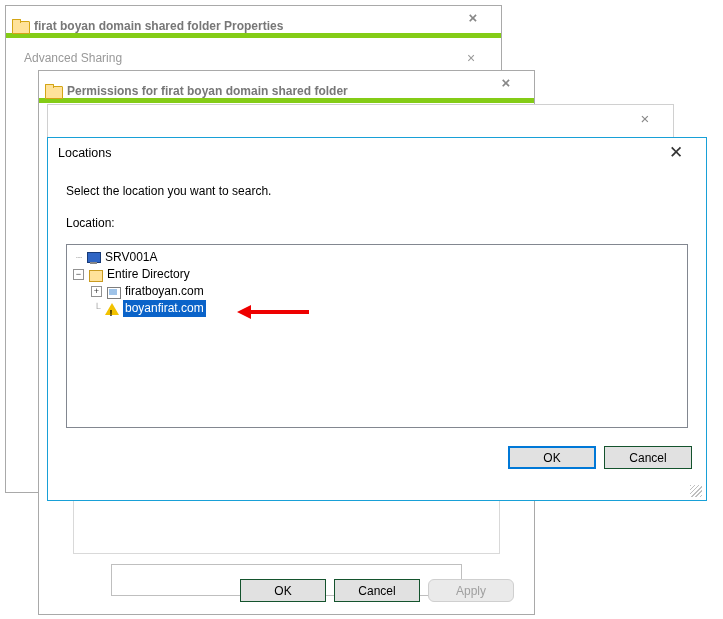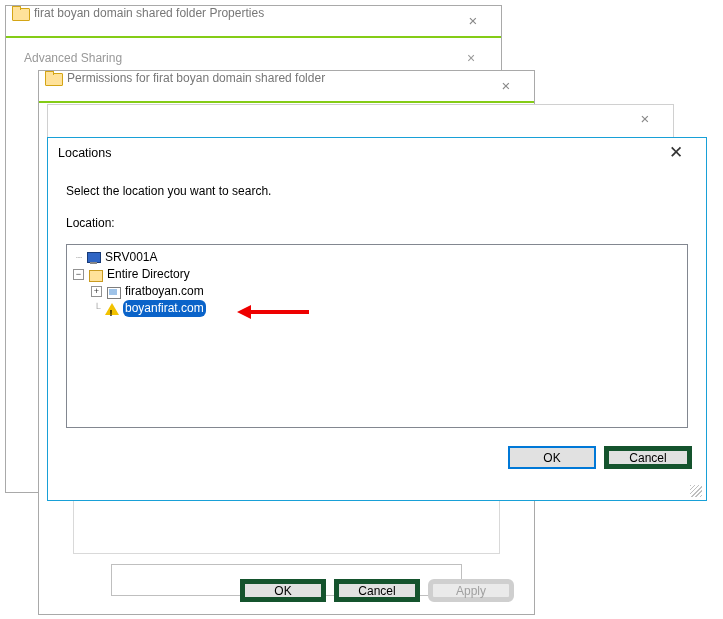--- a/index.html
+++ b/index.html
@@ -1,21 +1,21 @@
 <!DOCTYPE html>
 <html><head>
 <meta charset="utf-8">
 <style>
   * { box-sizing: border-box; font-family: "Segoe UI", Tahoma, sans-serif; }
   body { margin: 0; width: 723px; height: 619px; background: #fff; position: relative; overflow: hidden; }
 
   
   .win { position:absolute; background:#fff; border:1px solid #a9a9a9; }
-  .titlebar { height:32px; display:flex; align-items:flex-start; padding:0 6px; font-size:12px;
-              color:#777; border-bottom:2px solid #84cc16; background:#fff; }
+  .titlebar { height:32px; display:flex; align-items:flex-end; padding:0 6px; font-size:12px;
+              color:#777; border-bottom:5px solid #84cc16; background:#fff;font-weight:bold; }
   .titlebar .folder-icon { width:16px; height:14px; margin-right:6px; position:relative; }
   .titlebar .folder-icon::before { content:""; position:absolute; left:0; top:2px; width:16px; height:11px;
                                    background:#ffe29a; border:1px solid #d4a515; border-radius:1px;}
   .titlebar .folder-icon::after { content:""; position:absolute; left:0; top:0; width:7px; height:3px;
                                   background:#ffe29a; border:1px solid #d4a515; border-bottom:none; border-radius:1px 1px 0 0;}
   .titlebar .spacer { flex:1; }
   .close-x { width:44px; text-align:center; font-size:15px; color:#888; line-height:30px; cursor:default;}
   .close-x.active { color:#333; }
 
   
@@ -30,21 +30,21 @@
   .adv-row .x{width:40px;text-align:center;font-size:14px;}
 
   
   .perm-body { position:absolute; left:34px; right:34px; top:46px; bottom:60px;
                border:1px solid #d9d9d9; }
   .obj-box { position:absolute; left:72px; right:72px; bottom:18px; height:32px;
              border:1px solid #bfbfbf; background:#fff;}
 
   .btnrow { position:absolute; left:0; right:0; bottom:12px; display:flex; justify-content:flex-end;
             gap:8px; padding:0 20px;}
-  .btn { width:86px; height:23px; font-size:12px; background:#e1e1e1; border:5px solid #14532d;
+  .btn { width:86px; height:23px; font-size:12px; background:#e1e1e1; border:1px solid #14532d;
          display:flex; align-items:center; justify-content:center; }
   .btn.primary { background:#e1e1e1; border:1px solid #0078d7; outline:1px solid #0078d7; outline-offset:-2px;}
   .btn.disabled { color:#a0a0a0; border-color:#cfcfcf; background:#eaeaea;border-radius:6px;}
 
   
   .loc { border:1px solid #18a0d7; }
   .loc .title { height:30px; display:flex; align-items:center; padding:0 10px; font-size:12.5px;
                 color:#000; }
   .loc .title .spacer{flex:1;}
   .loc .body { padding:8px 18px 8px 18px; font-size:12px; }
@@ -59,21 +59,21 @@
               justify-content:center; font-size:9px; line-height:9px; color:#3a3a3a; margin-right:3px;
               background:#fff;}
   .ic { width:16px; height:14px; display:inline-block; margin:0 3px 0 1px; vertical-align:middle; position:relative;}
   .ic-computer::before{content:"";position:absolute;left:1px;top:1px;width:12px;height:9px;background:#2f65c4;border:1px solid #173a77;}
   .ic-computer::after{content:"";position:absolute;left:4px;top:11px;width:7px;height:2px;background:#888;}
   .ic-dir::before{content:"";position:absolute;left:1px;top:2px;width:12px;height:10px;background:#ffe29a;border:1px solid #c99b20;}
   .ic-domain::before{content:"";position:absolute;left:1px;top:2px;width:12px;height:10px;background:#fff;border:1px solid #7d7d7d;}
   .ic-domain::after{content:"";position:absolute;left:3px;top:4px;width:8px;height:6px;background:#9fc3e8;}
   .ic-warn::before{content:"";position:absolute;left:1px;top:1px;width:0;height:0;border-left:7px solid transparent;border-right:7px solid transparent;border-bottom:12px solid #f2c200;}
   .ic-warn::after{content:"!";position:absolute;left:5.5px;top:3px;font-size:9px;font-weight:bold;color:#000;}
-  .sel { background:#0a63c9; color:#fff; padding:0 2px;border-radius:6px; }
+  .sel { background:#0a63c9; color:#fff; padding:0 2px; }
 
   .arrow { position:absolute; left:170px; top:60px; width:70px; height:14px; pointer-events:none;}
   .arrow .shaft{position:absolute;left:14px;top:5px;width:58px;height:4px;background:#e00;}
   .arrow .head{position:absolute;left:0;top:0;width:0;height:0;border-top:7px solid transparent;border-bottom:7px solid transparent;border-right:14px solid #e00;}
 
   .loc .footer{ display:flex; justify-content:flex-end; gap:8px; padding:10px 14px 12px 0;}
   .loc .btn{width:88px;height:23px;}
   .resize { position:absolute; right:4px; bottom:3px; width:12px; height:12px;
             background:repeating-linear-gradient(135deg,#bfbfbf 0 1px,transparent 1px 3px);}
 </style>

